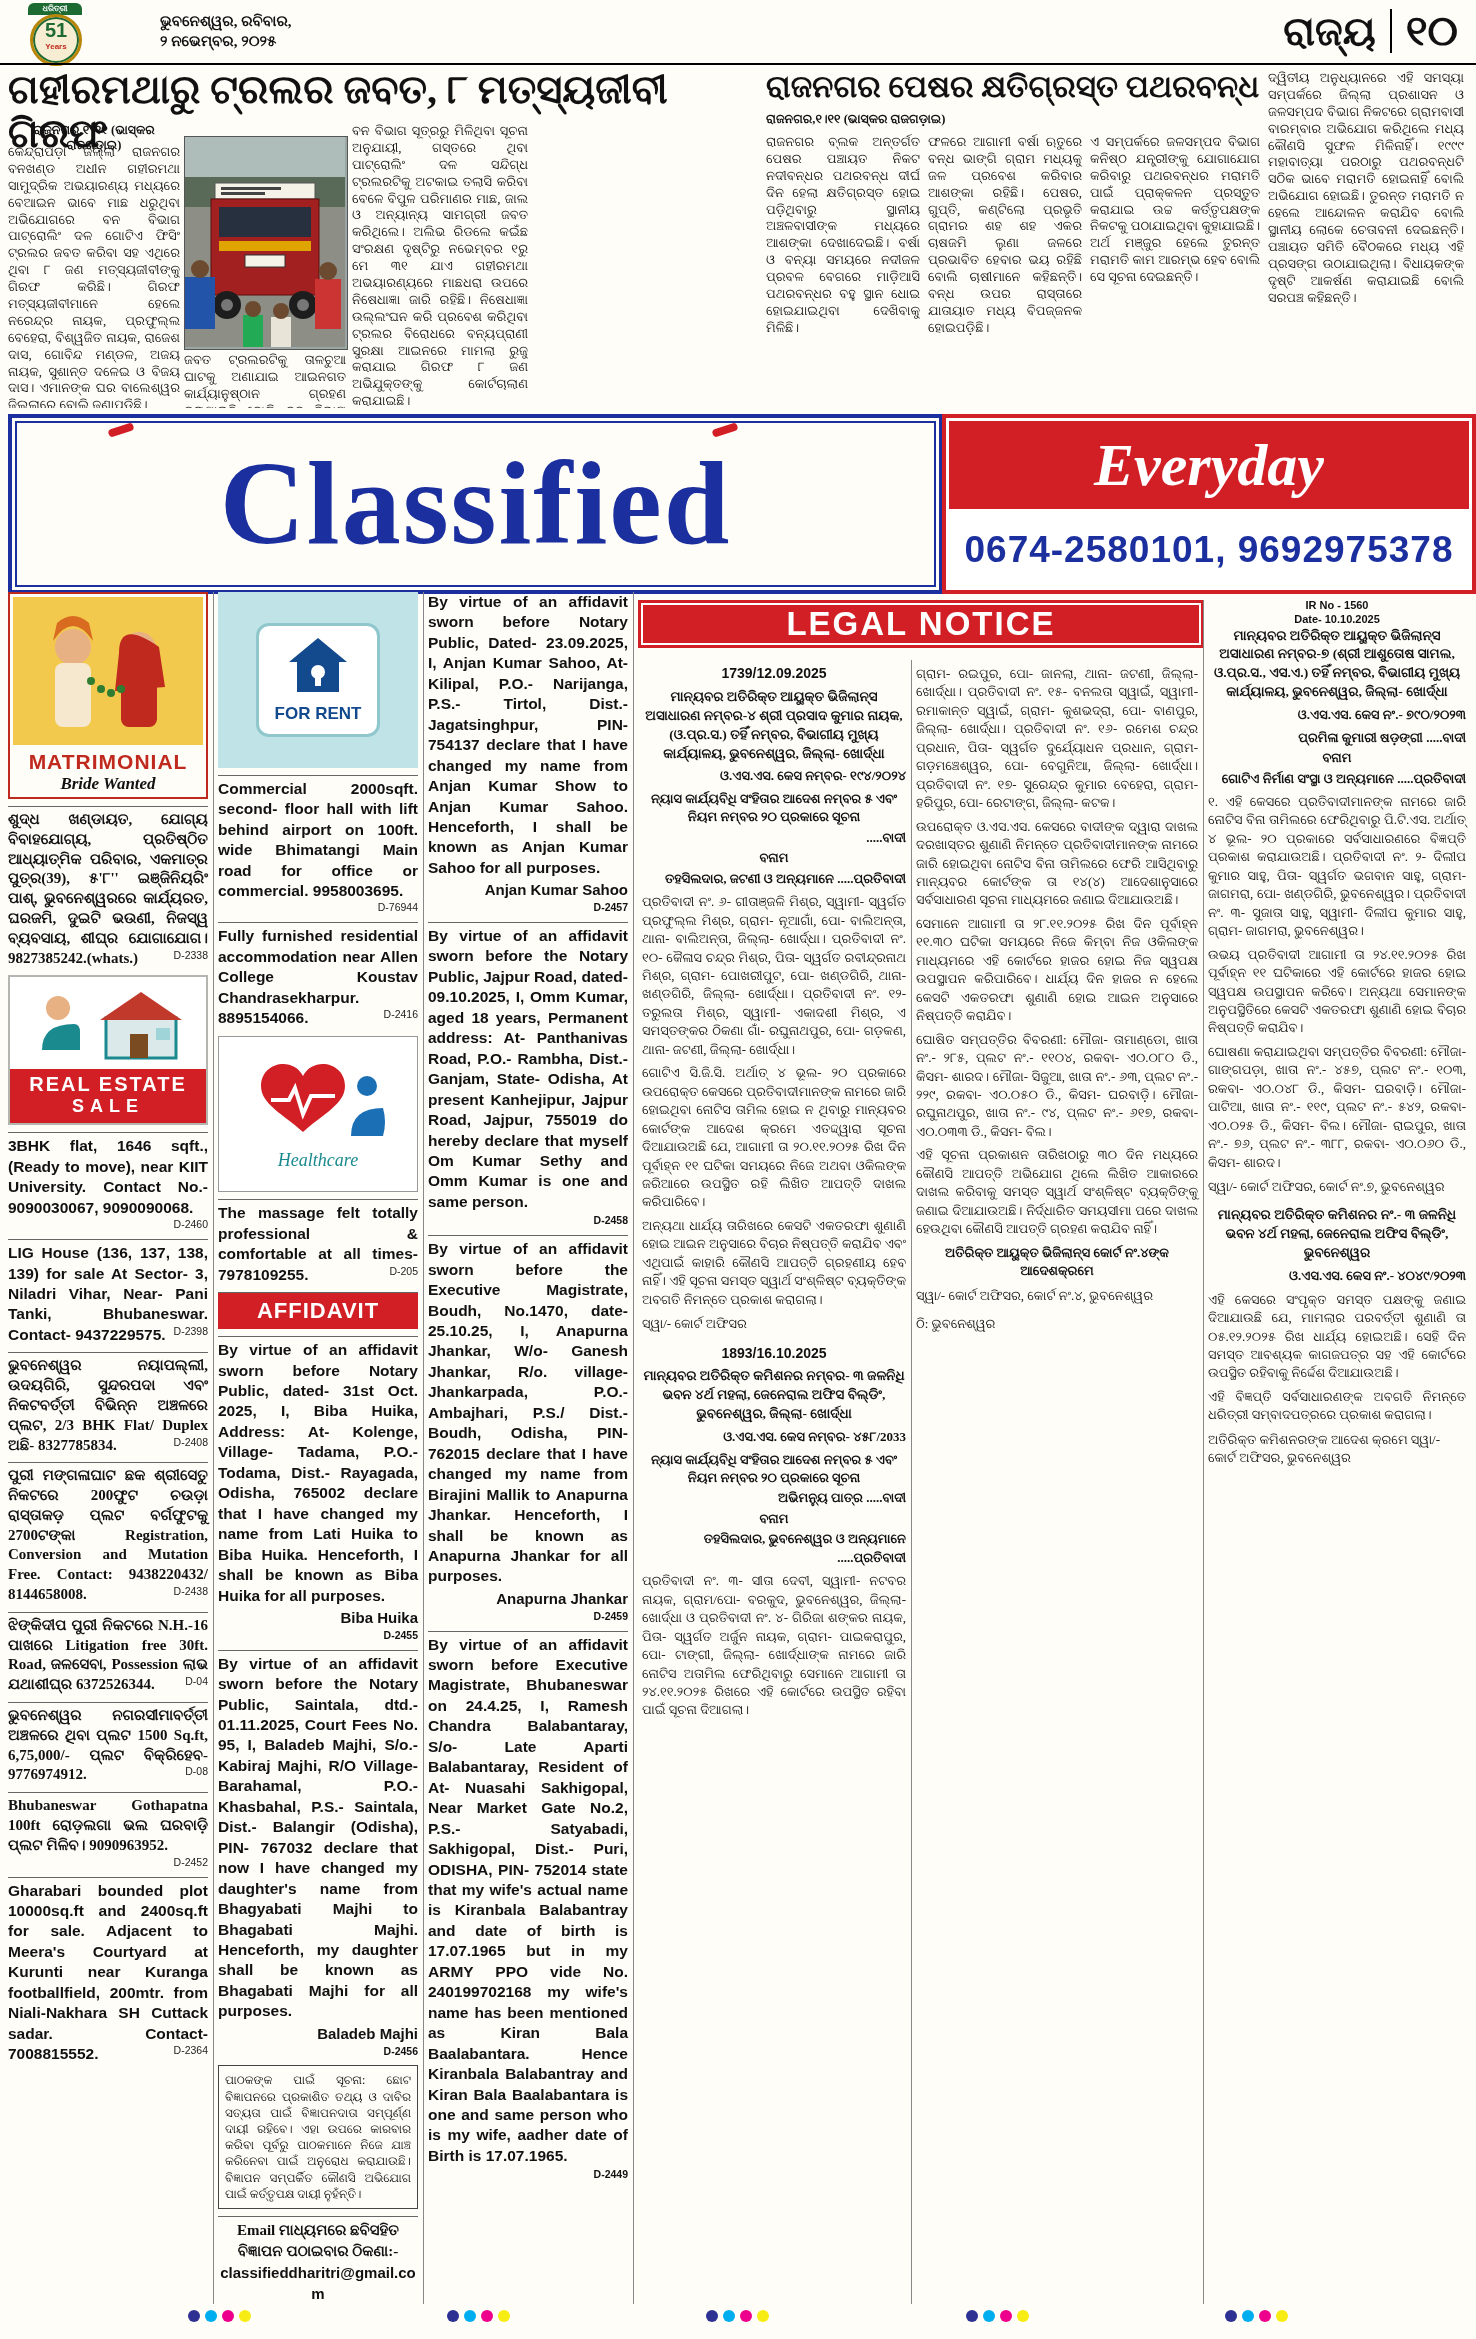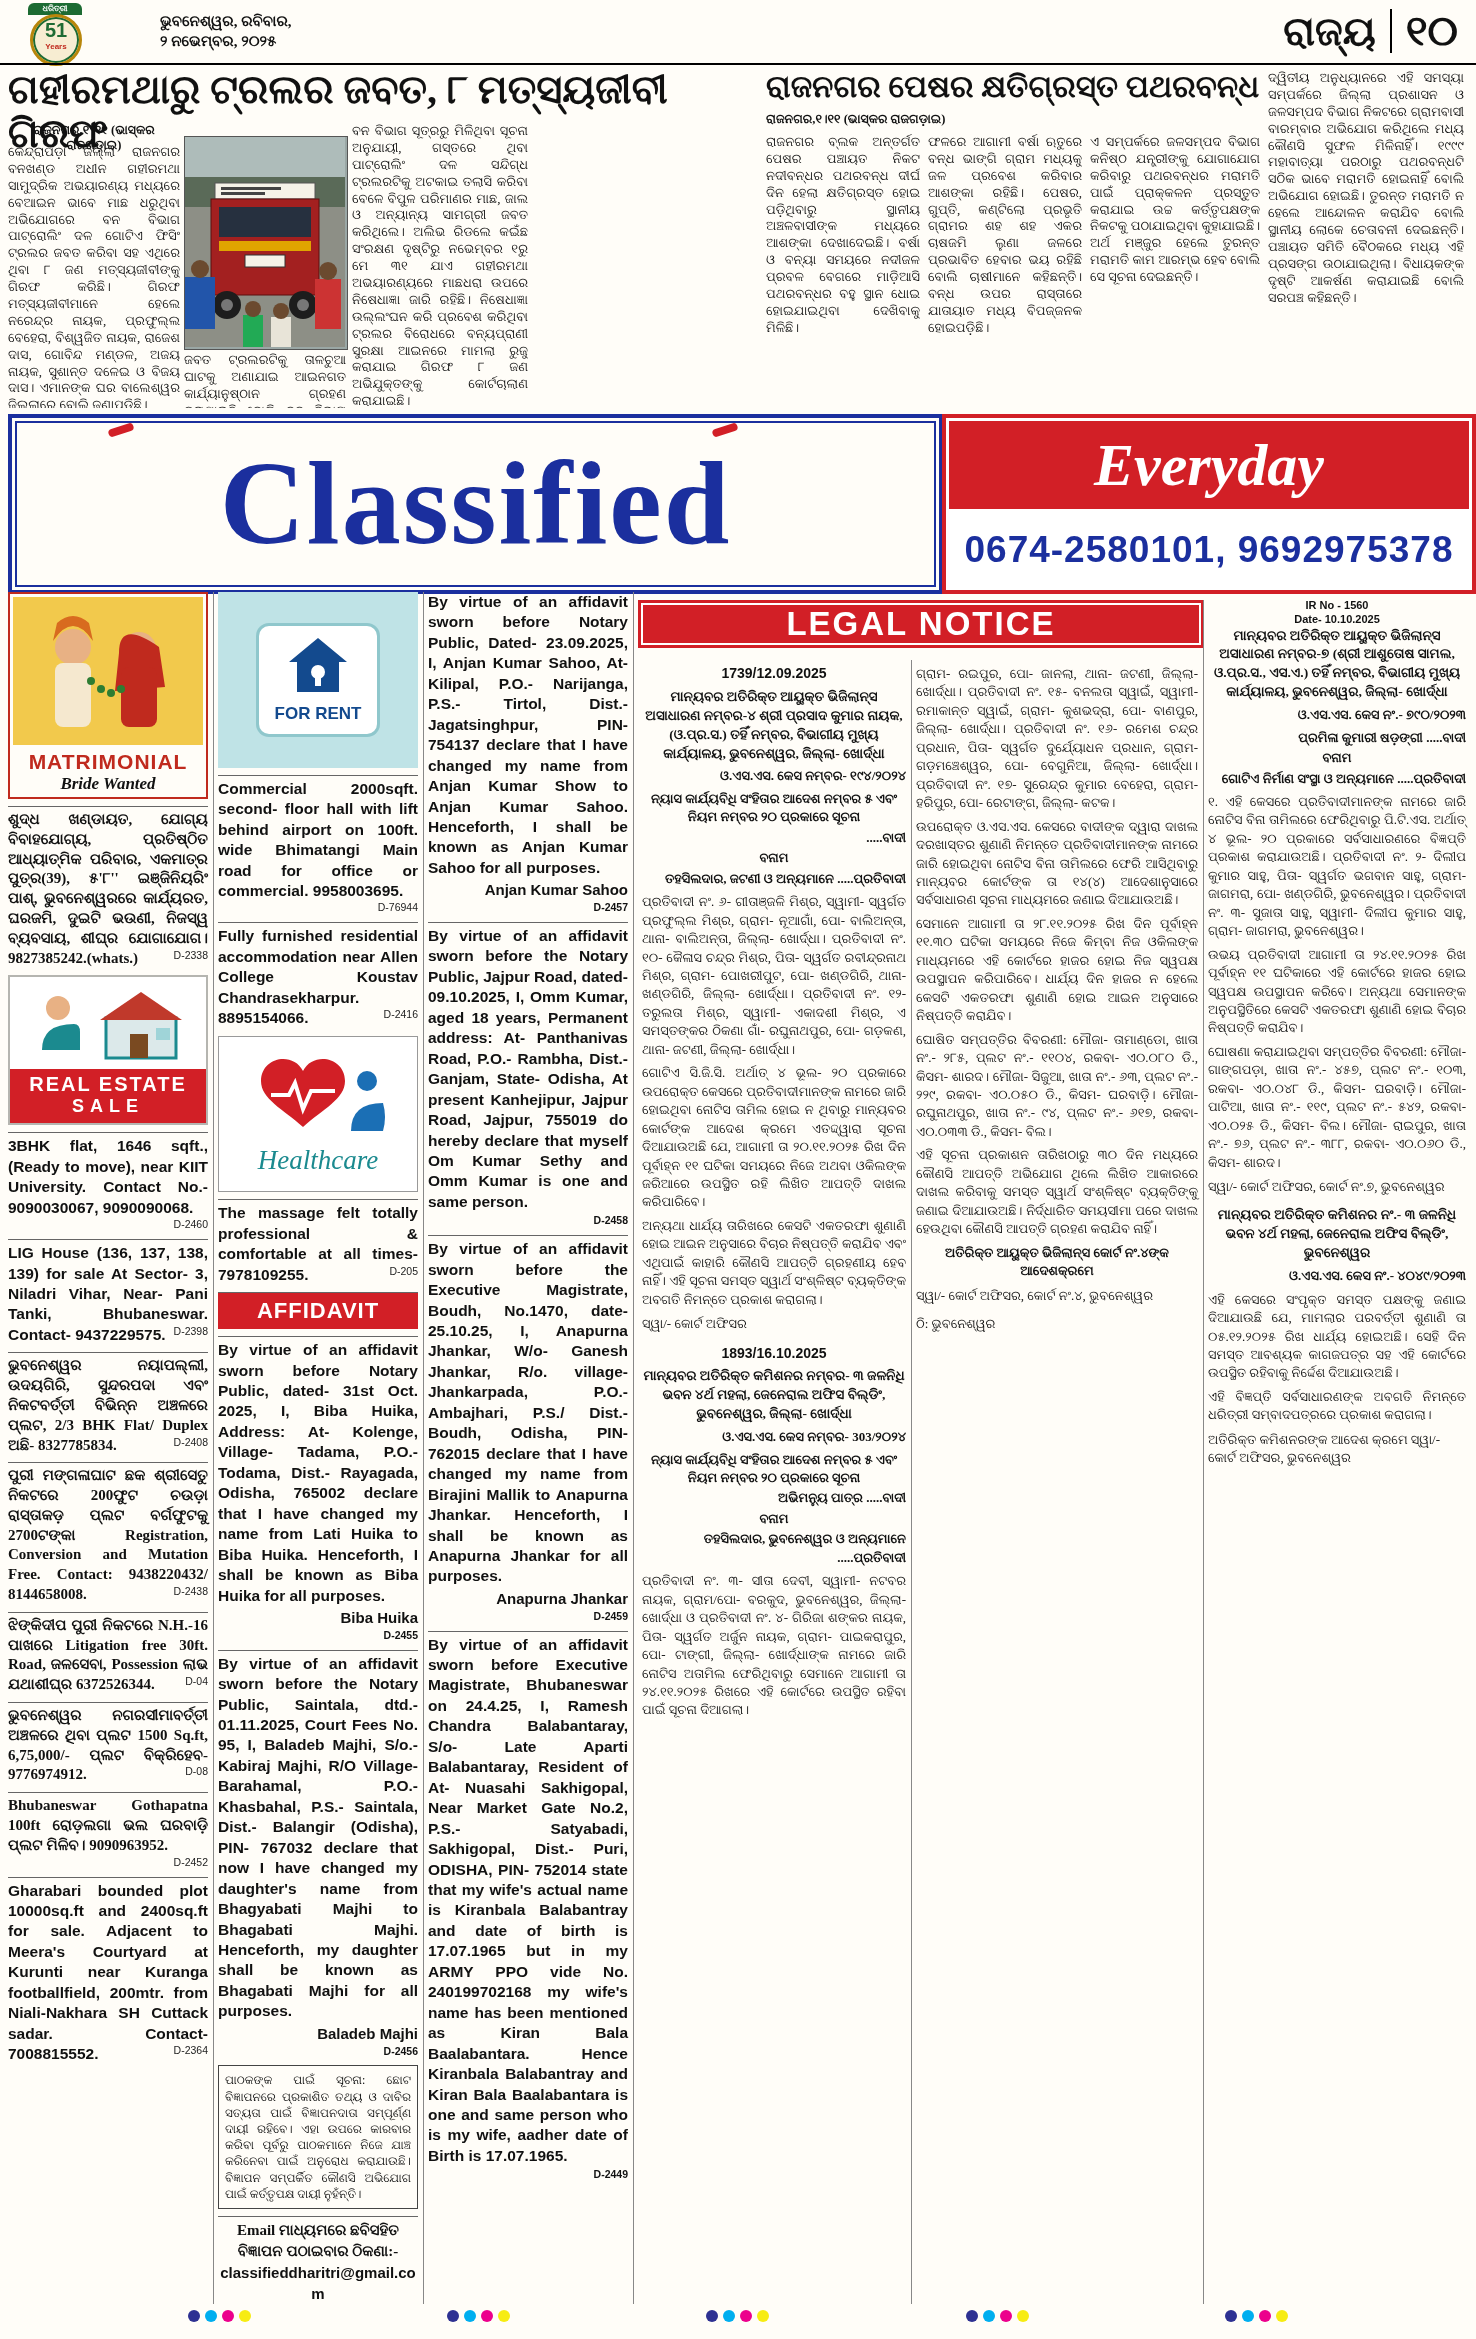--- a/index.html
+++ b/index.html
@@ -65,21 +65,21 @@
            font-family:"Liberation Sans",sans-serif;padding:4px 0 6px;}
   .re-band .l1{font-size:20px;letter-spacing:2px;}
   .re-band .l2{font-size:18px;letter-spacing:6px;}
 
   .rent-box{background:#bfe3e6;padding:12px;display:flex;align-items:center;justify-content:center;height:160px;}
   .rent-card{background:#fff;border-radius:10px;padding:10px 16px;text-align:center;box-shadow:0 0 0 3px #8fc7cc;}
   .rent-label{font-size:17px;font-weight:bold;color:#134a8e;font-family:"Liberation Sans",sans-serif;margin-top:6px;}
 
   .hc-box{border:1px solid #999;height:160px;background:#fff;display:flex;flex-direction:column;
           align-items:center;justify-content:center;}
-  .hc-label{font-size:27px;font-style:italic;color:#1b8a8f;margin-top:4px;font-family:"Liberation Serif",serif;}
+  .hc-label{font-size:18px;font-style:italic;color:#1b8a8f;margin-top:4px;font-family:"Liberation Serif",serif;}
 
   .aff-header{background:#d21f26;color:#ffffff;text-align:center;font-weight:bold;font-size:22px;
               font-family:"Liberation Sans",sans-serif;padding:5px 0;letter-spacing:1px;}
 
   .notice-box{border:1px solid #444;padding:6px;font-size:12px;line-height:1.35;text-align:justify;}
   .email-box{text-align:center;font-weight:bold;font-size:15px;line-height:1.4;}
   .email-addr{font-family:"Liberation Sans",sans-serif;font-size:15px;word-break:break-all;}
 
   
   .legal-banner{position:absolute;left:638px;top:600px;width:566px;height:48px;background:#d21f26;
@@ -339,21 +339,21 @@
     <div class="lg-title">ନ୍ୟାସ କାର୍ଯ୍ୟବିଧି ସଂହିତାର ଆଦେଶ ନମ୍ବର ୫ ଏବଂ ନିୟମ ନମ୍ବର ୨୦ ପ୍ରକାରେ ସୂଚନା</div>
     <div class="lg-right">.....ବାଦୀ</div>
     <div class="lg-center">ବନାମ</div>
     <div class="lg-right">ତହସିଲଦାର, ଜଟଣୀ ଓ ଅନ୍ୟମାନେ .....ପ୍ରତିବାଦୀ</div>
     <div class="lg-body">ପ୍ରତିବାଦୀ ନଂ. ୬- ଗୀତାଞ୍ଜଳି ମିଶ୍ର, ସ୍ୱାମୀ- ସ୍ୱର୍ଗତ ପ୍ରଫୁଲ୍ଲ ମିଶ୍ର, ଗ୍ରାମ- ନୂଆଗାଁ, ପୋ- ବାଲିଅନ୍ତା, ଥାନା- ବାଲିଅନ୍ତା, ଜିଲ୍ଲା- ଖୋର୍ଦ୍ଧା। ପ୍ରତିବାଦୀ ନଂ. ୧୦- କୈଳାସ ଚନ୍ଦ୍ର ମିଶ୍ର, ପିତା- ସ୍ୱର୍ଗତ ରବୀନ୍ଦ୍ରନାଥ ମିଶ୍ର, ଗ୍ରାମ- ପୋଖରୀପୁଟ, ପୋ- ଖଣ୍ଡଗିରି, ଥାନା- ଖଣ୍ଡଗିରି, ଜିଲ୍ଲା- ଖୋର୍ଦ୍ଧା। ପ୍ରତିବାଦୀ ନଂ. ୧୨- ତରୁଲତା ମିଶ୍ର, ସ୍ୱାମୀ- ଏକାଦଶୀ ମିଶ୍ର, ଏ ସମସ୍ତଙ୍କର ଠିକଣା ଗାଁ- ରଘୁନାଥପୁର, ପୋ- ଗଡ଼କଣ, ଥାନା- ଜଟଣୀ, ଜିଲ୍ଲା- ଖୋର୍ଦ୍ଧା।</div>
     <div class="lg-body">ଗୋଟିଏ ସି.ଜି.ସି. ଅର୍ଥାତ୍ ୪ ଭୂଲ- ୨୦ ପ୍ରକାରେ ଉପରୋକ୍ତ କେସରେ ପ୍ରତିବାଦୀମାନଙ୍କ ନାମରେ ଜାରି ହୋଇଥିବା ନୋଟିସ ତାମିଲ ହୋଇ ନ ଥିବାରୁ ମାନ୍ୟବର କୋର୍ଟଙ୍କ ଆଦେଶ କ୍ରମେ ଏତଦ୍ଦ୍ୱାରା ସୂଚନା ଦିଆଯାଉଅଛି ଯେ, ଆଗାମୀ ତା ୨୦.୧୧.୨୦୨୫ ରିଖ ଦିନ ପୂର୍ବାହ୍ନ ୧୧ ଘଟିକା ସମୟରେ ନିଜେ ଅଥବା ଓକିଲଙ୍କ ଜରିଆରେ ଉପସ୍ଥିତ ରହି ଲିଖିତ ଆପତ୍ତି ଦାଖଲ କରିପାରିବେ।</div>
     <div class="lg-body">ଅନ୍ୟଥା ଧାର୍ଯ୍ୟ ତାରିଖରେ କେସଟି ଏକତରଫା ଶୁଣାଣି ହୋଇ ଆଇନ ଅନୁସାରେ ବିଚାର ନିଷ୍ପତ୍ତି କରାଯିବ ଏବଂ ଏଥିପାଇଁ କାହାରି କୌଣସି ଆପତ୍ତି ଗ୍ରହଣୀୟ ହେବ ନାହିଁ। ଏହି ସୂଚନା ସମସ୍ତ ସ୍ୱାର୍ଥ ସଂଶ୍ଳିଷ୍ଟ ବ୍ୟକ୍ତିଙ୍କ ଅବଗତି ନିମନ୍ତେ ପ୍ରକାଶ କରାଗଲା।</div>
     <div class="lg-sign">ସ୍ୱା/- କୋର୍ଟ ଅଫିସର</div>
     <div class="lg-ref">1893/16.10.2025</div>
     <div class="lg-court">ମାନ୍ୟବର ଅତିରିକ୍ତ କମିଶନର ନମ୍ବର- ୩ ଜଳନିଧି ଭବନ ୪ର୍ଥ ମହଲା, ଜେନେରାଲ ଅଫିସ ବିଲ୍ଡିଂ, ଭୁବନେଶ୍ୱର, ଜିଲ୍ଲା- ଖୋର୍ଦ୍ଧା</div>
-    <div class="lg-case">ଓ.ଏସ.ଏସ. କେସ ନମ୍ବର- 303/୨୦୨୪</div>
+    <div class="lg-case">ଓ.ଏସ.ଏସ. କେସ ନମ୍ବର- ୪୫୮/2033</div>
     <div class="lg-title">ନ୍ୟାସ କାର୍ଯ୍ୟବିଧି ସଂହିତାର ଆଦେଶ ନମ୍ବର ୫ ଏବଂ ନିୟମ ନମ୍ବର ୨୦ ପ୍ରକାରେ ସୂଚନା</div>
     <div class="lg-right">ଅଭିମନ୍ୟୁ ପାତ୍ର .....ବାଦୀ</div>
     <div class="lg-center">ବନାମ</div>
     <div class="lg-right">ତହସିଲଦାର, ଭୁବନେଶ୍ୱର ଓ ଅନ୍ୟମାନେ .....ପ୍ରତିବାଦୀ</div>
     <div class="lg-body">ପ୍ରତିବାଦୀ ନଂ. ୩- ସୀତା ଦେବୀ, ସ୍ୱାମୀ- ନଟବର ନାୟକ, ଗ୍ରାମ/ପୋ- ବରକୁଦ, ଭୁବନେଶ୍ୱର, ଜିଲ୍ଲା- ଖୋର୍ଦ୍ଧା ଓ ପ୍ରତିବାଦୀ ନଂ. ୪- ଗିରିଜା ଶଙ୍କର ନାୟକ, ପିତା- ସ୍ୱର୍ଗତ ଅର୍ଜୁନ ନାୟକ, ଗ୍ରାମ- ପାଇକରାପୁର, ପୋ- ଟାଙ୍ଗୀ, ଜିଲ୍ଲା- ଖୋର୍ଦ୍ଧାଙ୍କ ନାମରେ ଜାରି ନୋଟିସ ଅତାମିଲ ଫେରିଥିବାରୁ ସେମାନେ ଆଗାମୀ ତା ୨୪.୧୧.୨୦୨୫ ରିଖରେ ଏହି କୋର୍ଟରେ ଉପସ୍ଥିତ ରହିବା ପାଇଁ ସୂଚନା ଦିଆଗଲା।</div>
   </div>
 
   <div class="legal-col" style="left:916px;top:660px;width:282px;height:1640px;">
     <div class="lg-body">ଗ୍ରାମ- ରଇପୁର, ପୋ- ଜାନଲା, ଥାନା- ଜଟଣୀ, ଜିଲ୍ଲା- ଖୋର୍ଦ୍ଧା। ପ୍ରତିବାଦୀ ନଂ. ୧୫- ବନଲତା ସ୍ୱାଇଁ, ସ୍ୱାମୀ- ରମାକାନ୍ତ ସ୍ୱାଇଁ, ଗ୍ରାମ- କୁଶଭଦ୍ରା, ପୋ- ବାଣପୁର, ଜିଲ୍ଲା- ଖୋର୍ଦ୍ଧା। ପ୍ରତିବାଦୀ ନଂ. ୧୬- ରମେଶ ଚନ୍ଦ୍ର ପ୍ରଧାନ, ପିତା- ସ୍ୱର୍ଗତ ଦୁର୍ଯ୍ୟୋଧନ ପ୍ରଧାନ, ଗ୍ରାମ- ଗଡ଼ମଞ୍ଚେଶ୍ୱର, ପୋ- ବେଗୁନିଆ, ଜିଲ୍ଲା- ଖୋର୍ଦ୍ଧା। ପ୍ରତିବାଦୀ ନଂ. ୧୭- ସୁରେନ୍ଦ୍ର କୁମାର ବେହେରା, ଗ୍ରାମ- ହରିପୁର, ପୋ- ରେଟାଙ୍ଗ, ଜିଲ୍ଲା- କଟକ।</div>
     <div class="lg-body">ଉପରୋକ୍ତ ଓ.ଏସ.ଏସ. କେସରେ ବାଦୀଙ୍କ ଦ୍ୱାରା ଦାଖଲ ଦରଖାସ୍ତର ଶୁଣାଣି ନିମନ୍ତେ ପ୍ରତିବାଦୀମାନଙ୍କ ନାମରେ ଜାରି ହୋଇଥିବା ନୋଟିସ ବିନା ତାମିଲରେ ଫେରି ଆସିଥିବାରୁ ମାନ୍ୟବର କୋର୍ଟଙ୍କ ତା ୧୪(୪) ଆଦେଶାନୁସାରେ ସର୍ବସାଧାରଣ ସୂଚନା ମାଧ୍ୟମରେ ଜଣାଇ ଦିଆଯାଉଅଛି।</div>

